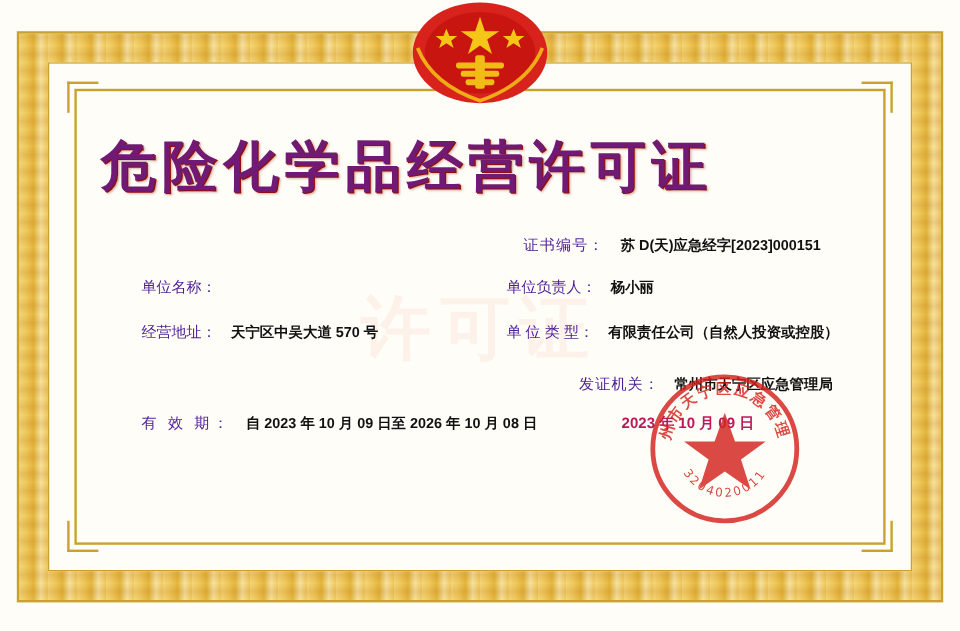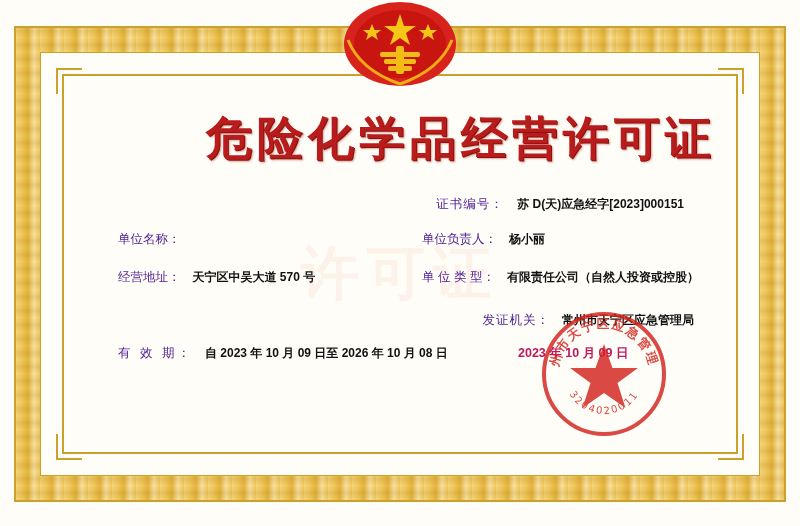--- a/index.html
+++ b/index.html
@@ -114,27 +114,27 @@
     position: absolute;
     left: 62px;
     top: 74px;
     right: 62px;
     bottom: 72px;
     z-index: 6;
     box-sizing: border-box;
     padding: 0 22px;
   }
   .title {
-    text-align: right;
+    text-align: left;
     margin-top: 34px;
     font-family: "DejaVu Serif", "Liberation Serif", serif;
     font-weight: bold;
     font-size: 46px;
     letter-spacing: 5px;
-    color: #b91c1c;
+    color: #701a75;
     text-shadow: 1px 1px 0 #8f1008, 2px 2px 2px rgba(120,20,10,0.35);
   }
   .cert-no-row {
     margin-top: 26px;
     text-align: right;
     padding-right: 32px;
     font-size: 12.5px;
     color: #1a1a1a;
   }
   .cert-no-row .lbl {

